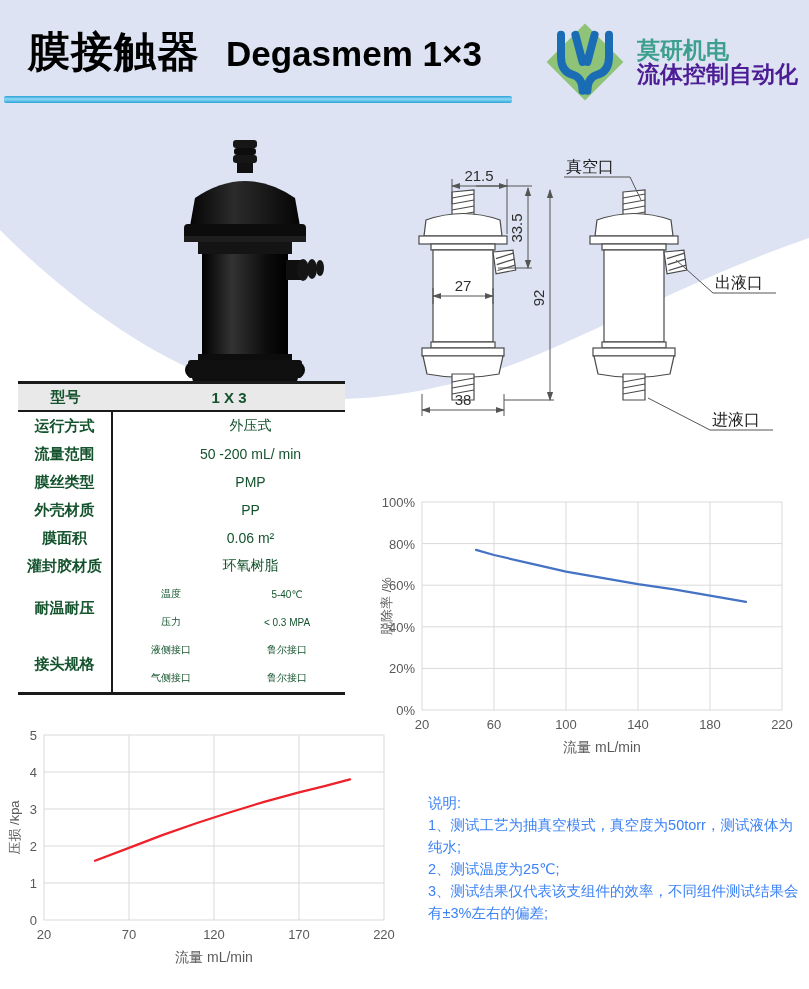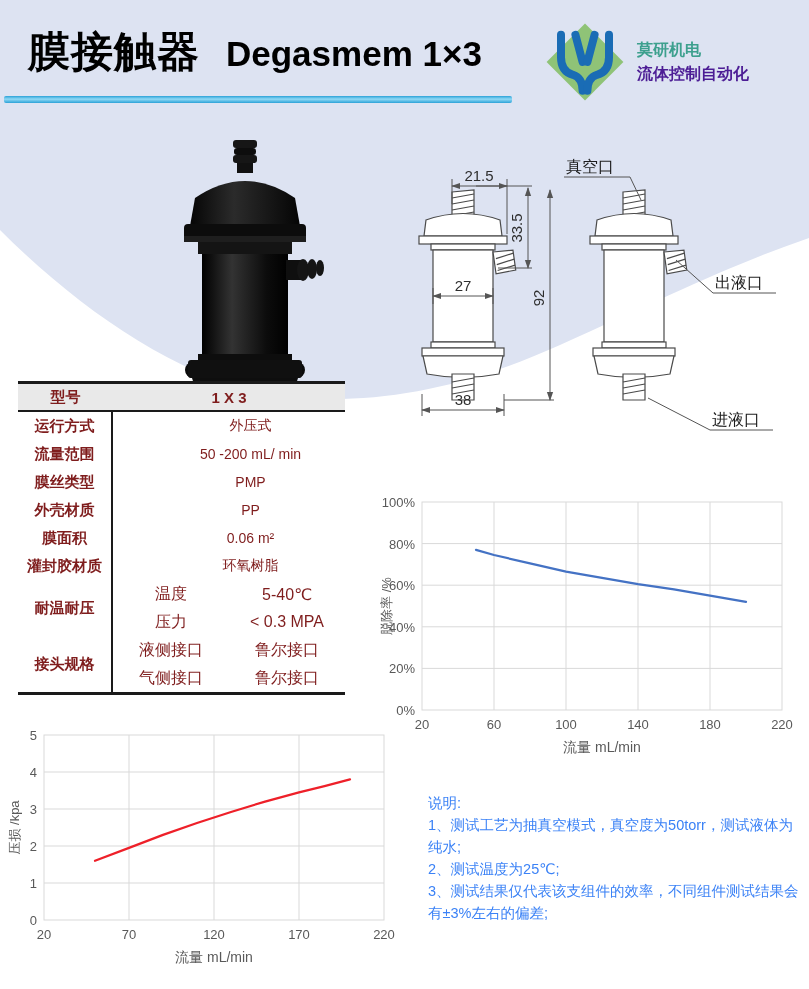--- a/index.html
+++ b/index.html
@@ -7,35 +7,35 @@
   .page{position:relative;width:809px;height:989px;background:#ffffff;overflow:hidden;margin:0 auto;}
   .bg-svg{position:absolute;left:0;top:0;}
 
   
   .hdr{position:absolute;left:28px;top:24px;display:flex;align-items:baseline;gap:26px;color:#000000;}
   .hdr .cn{font-size:42px;font-weight:bold;letter-spacing:1px;}
   .hdr .en{font-size:35px;font-weight:bold;}
   .rule{position:absolute;left:4px;top:96px;width:508px;height:7px;
         background:linear-gradient(180deg,#2ba2d8 0%,#90d9f5 45%,#2ba2d8 100%);border-radius:2px;}
   .logo{position:absolute;left:545px;top:22px;display:flex;align-items:center;gap:12px;}
-  .logo-text{display:flex;flex-direction:column;line-height:24px;font-size:16px;font-weight:bold;}
+  .logo-text{display:flex;flex-direction:column;line-height:24px;font-size:23px;font-weight:bold;}
   .logo-text .l1{color:#3da08e;}
   .logo-text .l2{color:#4c1d95;}
 
   
-  .spec-table{position:absolute;left:18px;top:381px;width:327px;border-top:3px solid #1a1a1a;font-size:15px;color:#7f1d1d;}
+  .spec-table{position:absolute;left:18px;top:381px;width:327px;border-top:3px solid #1a1a1a;font-size:15px;color:#14532d;}
   .spec-header{display:grid;grid-template-columns:95px 1fr;background:#e9e9e9;border-bottom:2px solid #1a1a1a;height:26px;align-items:center;text-align:center;font-weight:bold;}
   .spec-body{border-bottom:3px solid #1a1a1a;}
   .srow{display:grid;grid-template-columns:95px 1fr;}
   .srow .lbl{font-weight:bold;display:flex;align-items:center;justify-content:center;border-right:2px solid #1a1a1a;text-align:center;}
   .srow .val{display:flex;align-items:center;justify-content:center;font-size:14px;padding-left:43px;}
   .srow.simple{height:28px;}
   .srow.double{height:56px;}
   .subgrid{display:grid;grid-template-rows:1fr 1fr;}
-  .subrow{display:grid;grid-template-columns:1fr 1fr;align-items:center;text-align:center;font-size:16px;}
+  .subrow{display:grid;grid-template-columns:1fr 1fr;align-items:center;text-align:center;font-size:10px;}
 
   
   .notes{position:absolute;left:428px;top:792px;width:372px;font-size:14.5px;line-height:22px;color:#3b82f6;}
   .notes p{margin:0;}
 
   
   .chart1{position:absolute;left:378px;top:486px;}
   .chart2{position:absolute;left:6px;top:722px;}
 
   .photo{position:absolute;left:138px;top:132px;}

